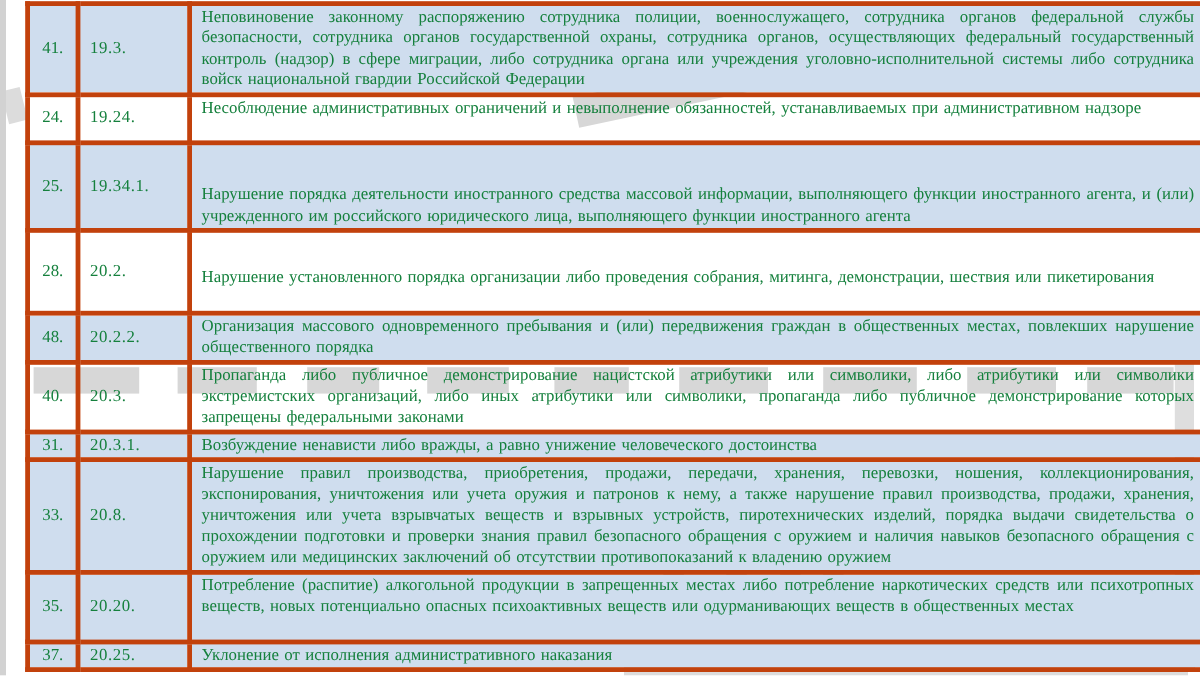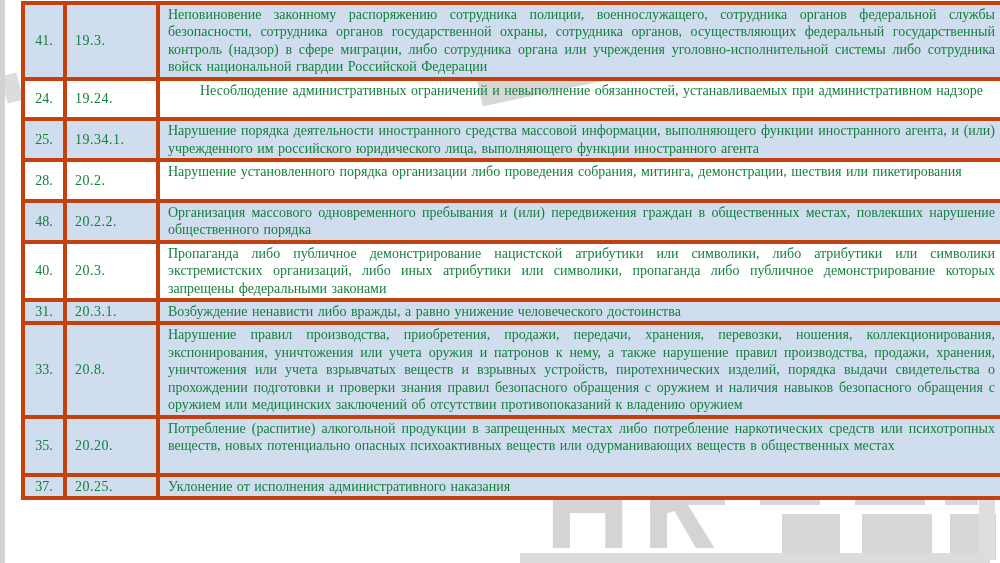--- a/index.html
+++ b/index.html
@@ -110,35 +110,35 @@
         <td class="c-num">41.</td>
         <td class="c-art">19.3.</td>
         <td class="c-desc">
           <div class="t" style="min-height: 69.6px;">Неповиновение законному распоряжению сотрудника полиции, военнослужащего, сотрудника органов федеральной службы безопасности, сотрудника органов государственной охраны, сотрудника органов, осуществляющих федеральный государственный контроль (надзор) в сфере миграции, либо сотрудника органа или учреждения уголовно-исполнительной системы либо сотрудника войск национальной гвардии Российской Федерации</div>
         </td>
       </tr>
       <tr class="white">
         <td class="c-num">24.</td>
         <td class="c-art">19.24.</td>
         <td class="c-desc">
-          <div class="t" style="min-height: 34.8px; margin-left: 32px;">Несоблюдение административных ограничений и невыполнение обязанностей, устанавливаемых при административном надзоре</div>
+          <div class="t" style="min-height: 34.8px;">Несоблюдение административных ограничений и невыполнение обязанностей, устанавливаемых при административном надзоре</div>
         </td>
       </tr>
       <tr class="blue">
         <td class="c-num">25.</td>
         <td class="c-art">19.34.1.</td>
         <td class="c-desc">
-          <div class="t" style="min-height: 34.8px;">Нарушение порядка деятельности иностранного средства массовой информации, выполняющего функции иностранного агента, и (или) учрежденного им российского юридического лица, выполняющего функции иностранного агента</div>
+          <div class="t" style="min-height: 34.8px; margin-top: 32px;">Нарушение порядка деятельности иностранного средства массовой информации, выполняющего функции иностранного агента, и (или) учрежденного им российского юридического лица, выполняющего функции иностранного агента</div>
         </td>
       </tr>
       <tr class="white">
         <td class="c-num">28.</td>
         <td class="c-art">20.2.</td>
         <td class="c-desc">
-          <div class="t" style="min-height: 34.8px;">Нарушение установленного порядка организации либо проведения собрания, митинга, демонстрации, шествия или пикетирования</div>
+          <div class="t" style="min-height: 34.8px; margin-top: 28px;">Нарушение установленного порядка организации либо проведения собрания, митинга, демонстрации, шествия или пикетирования</div>
         </td>
       </tr>
       <tr class="blue">
         <td class="c-num">48.</td>
         <td class="c-art">20.2.2.</td>
         <td class="c-desc">
           <div class="t" style="min-height: 34.8px;">Организация массового одновременного пребывания и (или) передвижения граждан в общественных местах, повлекших нарушение общественного порядка</div>
         </td>
       </tr>
       <tr class="white">

